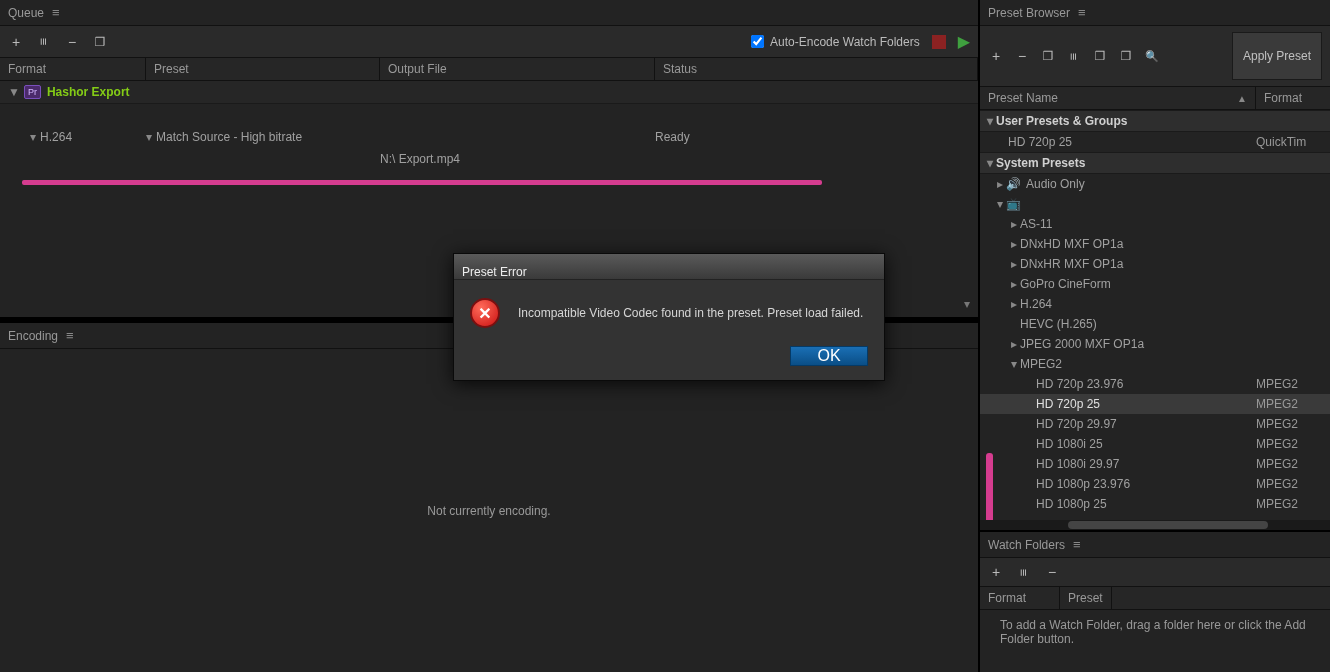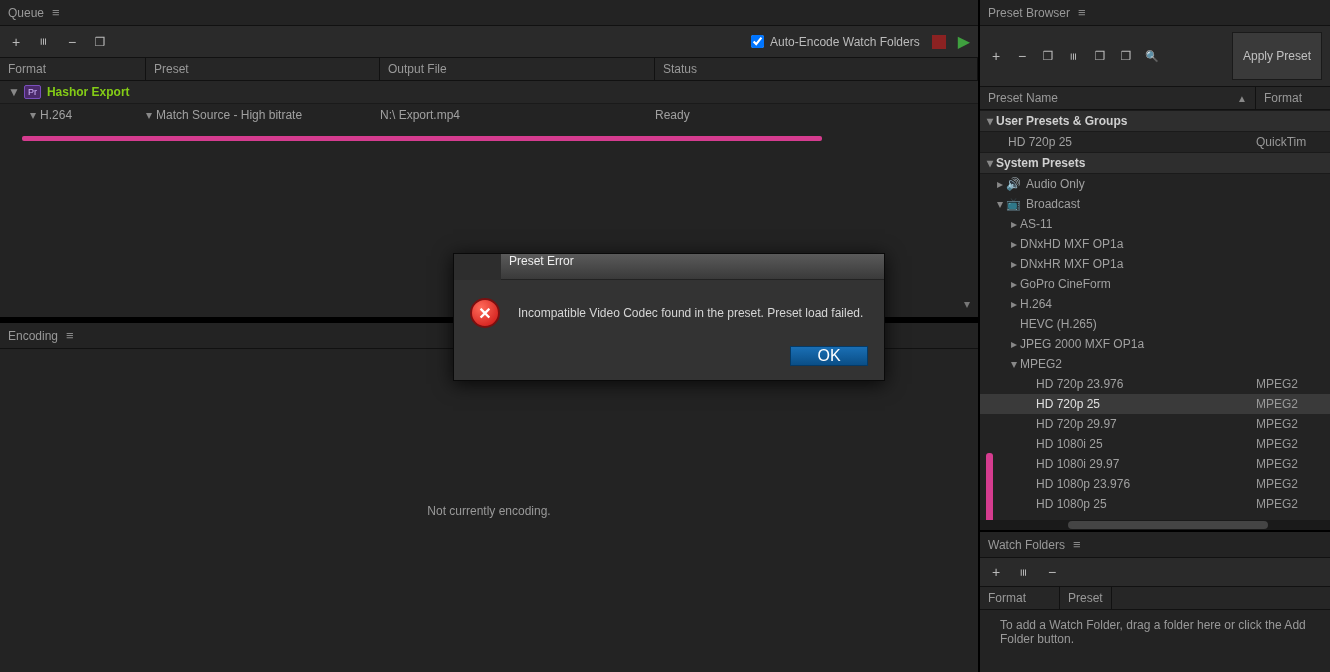--- a/index.html
+++ b/index.html
@@ -31,21 +31,21 @@
 .ch-output { width: 275px; }
 .ch-status { flex: 1; }
 
 .queue-body { flex: 1; background: #232323; position: relative; }
 .job-row { display: flex; align-items: center; padding: 4px 8px; background: #232323; }
 .job-head { background: #262626; border-bottom: 1px solid #1a1a1a; }
 .pr-badge { background: #4b2a6b; color: #d4b8ff; font-size: 9px; padding: 1px 3px; border-radius: 2px; margin-right: 6px; border:1px solid #7a4fbd; }
 .job-arrow { color: #888; margin-right: 4px; cursor: pointer; }
 .job-cell.fmt { width: 138px; padding-left: 22px; }
 .job-cell.pre { width: 234px; }
-.job-cell.out { width: 275px; }
+.job-cell.out { width: 275px; margin-top: 44px; }
 .job-cell.sta { flex: 1; }
 .pink-line { height: 5px; background: linear-gradient(to right, #e93f9b, #e93f9b); filter: blur(0.5px); border-radius: 2px; margin: 10px 12px 0 22px; width: 800px; opacity: 0.9; }
 .scroll-dn { position: absolute; right: 8px; bottom: 6px; color: #777; cursor: pointer; }
 
 
 .h-divider { height: 6px; background: #000; cursor: row-resize; }
 
 
 .encoding-panel { flex: 1; display: flex; flex-direction: column; background: #232323; }
 .enc-body { flex: 1; display: flex; align-items: center; justify-content: center; color: #999; }
@@ -78,21 +78,21 @@
 
 .watch-folders { height: 142px; display: flex; flex-direction: column; background: #2a2a2a; border-top: 2px solid #000; }
 .wf-toolbar { display: flex; gap: 12px; padding: 6px 8px; }
 .wf-headers { display: flex; background: #262626; border-top:1px solid #111; border-bottom:1px solid #111; }
 .wf-headers > div { padding: 4px 8px; color:#999; border-right:1px solid #111; }
 .wfh-format { width: 80px; }
 .wf-body { flex: 1; padding: 8px 20px; color: #999; background:#232323; }
 
 
 .dialog { position: absolute; left: 453px; top: 253px; width: 432px; background: #2d2d2d; border: 1px solid #0a0a0a; box-shadow: 0 3px 18px rgba(0,0,0,0.8); }
-.dialog .titlebar { height: 26px; background: linear-gradient(#5a5a5a,#3a3a3a); border-bottom: 1px solid #222; display: flex; align-items: flex-start; padding: 0 8px; color: #eee; cursor: move; margin-left: 47px; }
+.dialog .titlebar { height: 26px; background: linear-gradient(#5a5a5a,#3a3a3a); border-bottom: 1px solid #222; display: flex; align-items: flex-end; padding: 0 8px; color: #eee; cursor: move; }
 .dialog .body { background: #333; padding: 18px 16px 14px; }
 .dialog .msg-row { display:flex; align-items:center; gap: 18px; }
 .err-icon { width: 30px; height: 30px; border-radius: 50%; background: radial-gradient(circle at 35% 30%, #ff6b5a, #c11); display:flex; align-items:center; justify-content:center; color:#fff; font-weight:bold; font-size:16px; border:2px solid #7a1010; }
 .dialog .msg { color: #d6d6d6; font-size: 12px; }
 .dialog .btn-row { display:flex; justify-content:flex-end; margin-top: 18px; }
 .dialog button { width: 78px; height: 20px; background: linear-gradient(#1a6fb5,#0a4e86); color:#fff; border:1px solid #053a66; cursor:pointer; font-size:16px; }
 
 
 .icon-plus::before { content: "+"; font-size: 14px; }
 .icon-minus::before { content: "−"; font-size: 14px; }
@@ -204,21 +204,20 @@
           <span class="tree-label">System Presets</span>
         </div>
         <div class="tree-row ind1">
           <span class="tree-arrow">▸</span>
           <span class="tree-icon">🔊</span>
           <span class="tree-label">Audio Only</span>
         </div>
         <div class="tree-row ind1">
           <span class="tree-arrow">▾</span>
           <span class="tree-icon">📺</span>
-          <span class="tree-label">Broadcast</span>
         </div>
         <div class="tree-row ind2">
             <span class="tree-arrow">▸</span>
             <span class="tree-label">AS-11</span>
           </div>
         <div class="tree-row ind2">
             <span class="tree-arrow">▸</span>
             <span class="tree-label">DNxHD MXF OP1a</span>
           </div>
         <div class="tree-row ind2">

